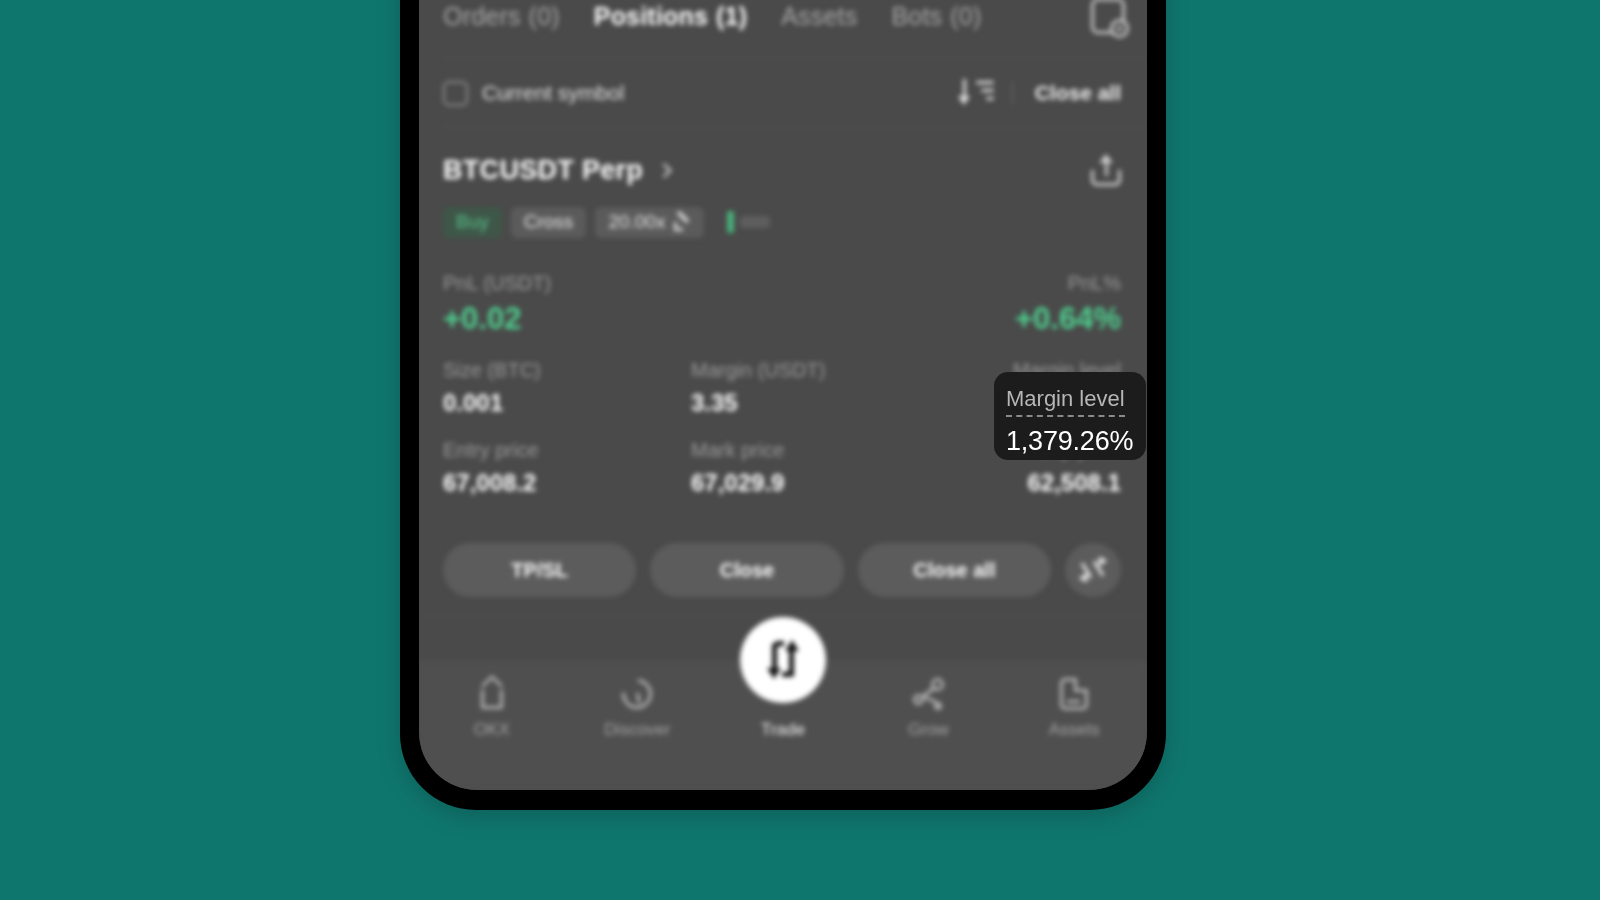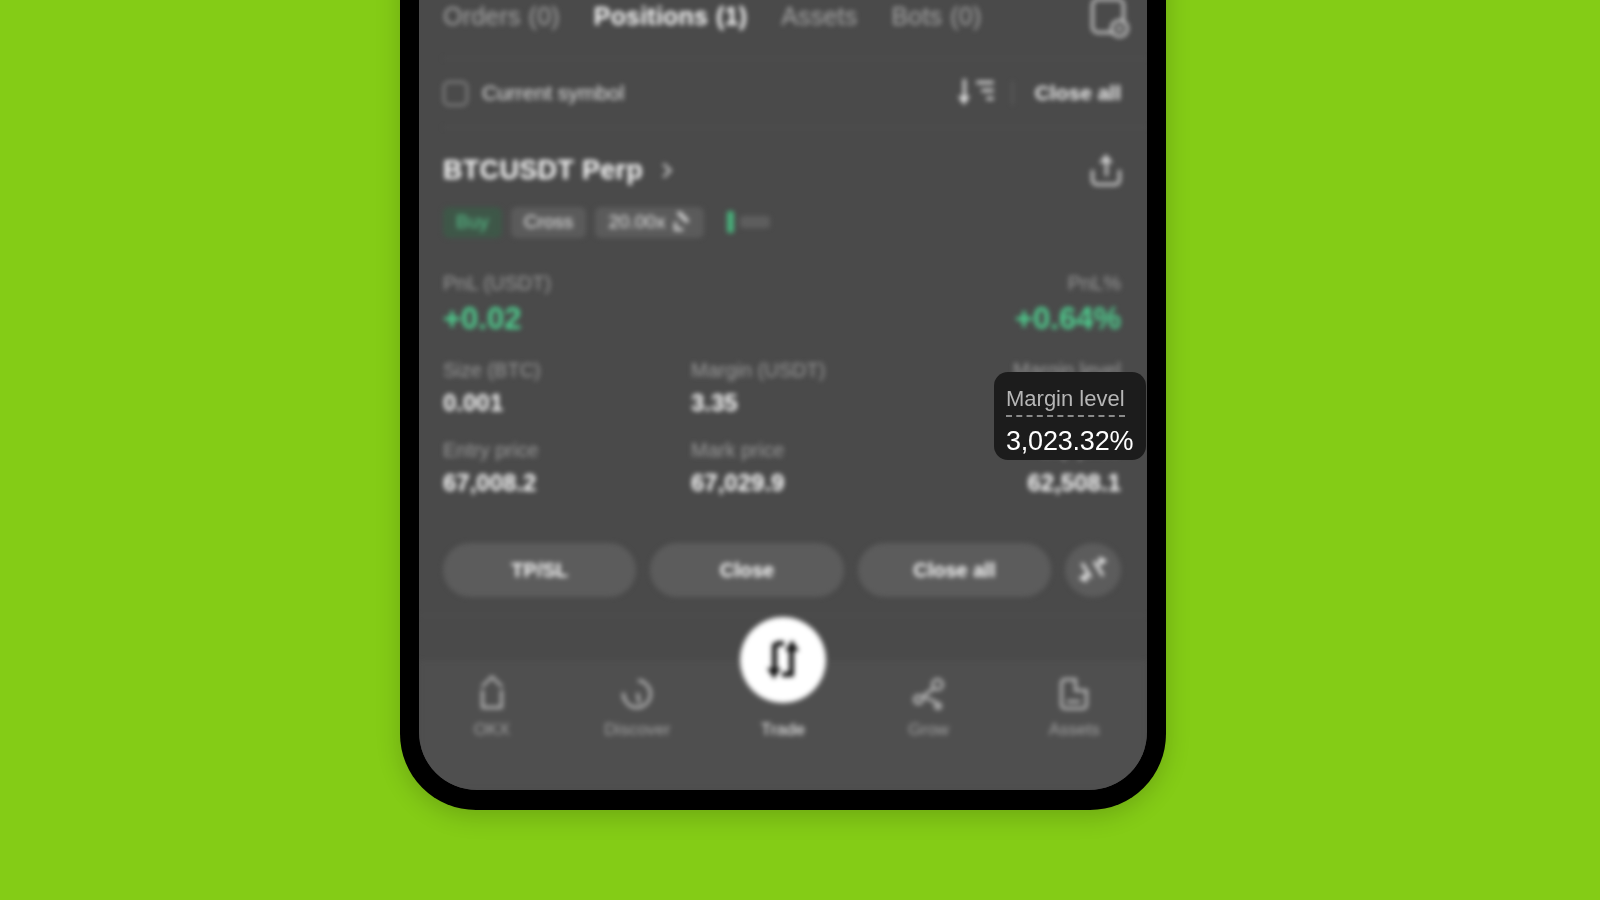--- a/index.html
+++ b/index.html
@@ -9,21 +9,21 @@
     height: 900px;
     overflow: hidden;
     background: #f7f7f7;
     font-family: "Liberation Sans", sans-serif;
   }
 
   #stage {
     position: relative;
     width: 1600px;
     height: 900px;
-    background: #84cc16;
+    background: #0f766e;
   }
 
   
   #phone-frame {
     position: absolute;
     left: 400px;
     top: -40px;
     width: 766px;
     height: 850px;
     background: #000;
@@ -700,16 +700,16 @@
           <div class="ru"></div>
         </div>
       </div>
 
     </div>
 
   </div>
 
   <div id="margin-spotlight">
     <div class="ml-label">Margin level</div>
-    <div class="ml-value">3,023.32%</div>
+    <div class="ml-value">1,379.26%</div>
   </div>
 
 </div>
 
 </body></html>

